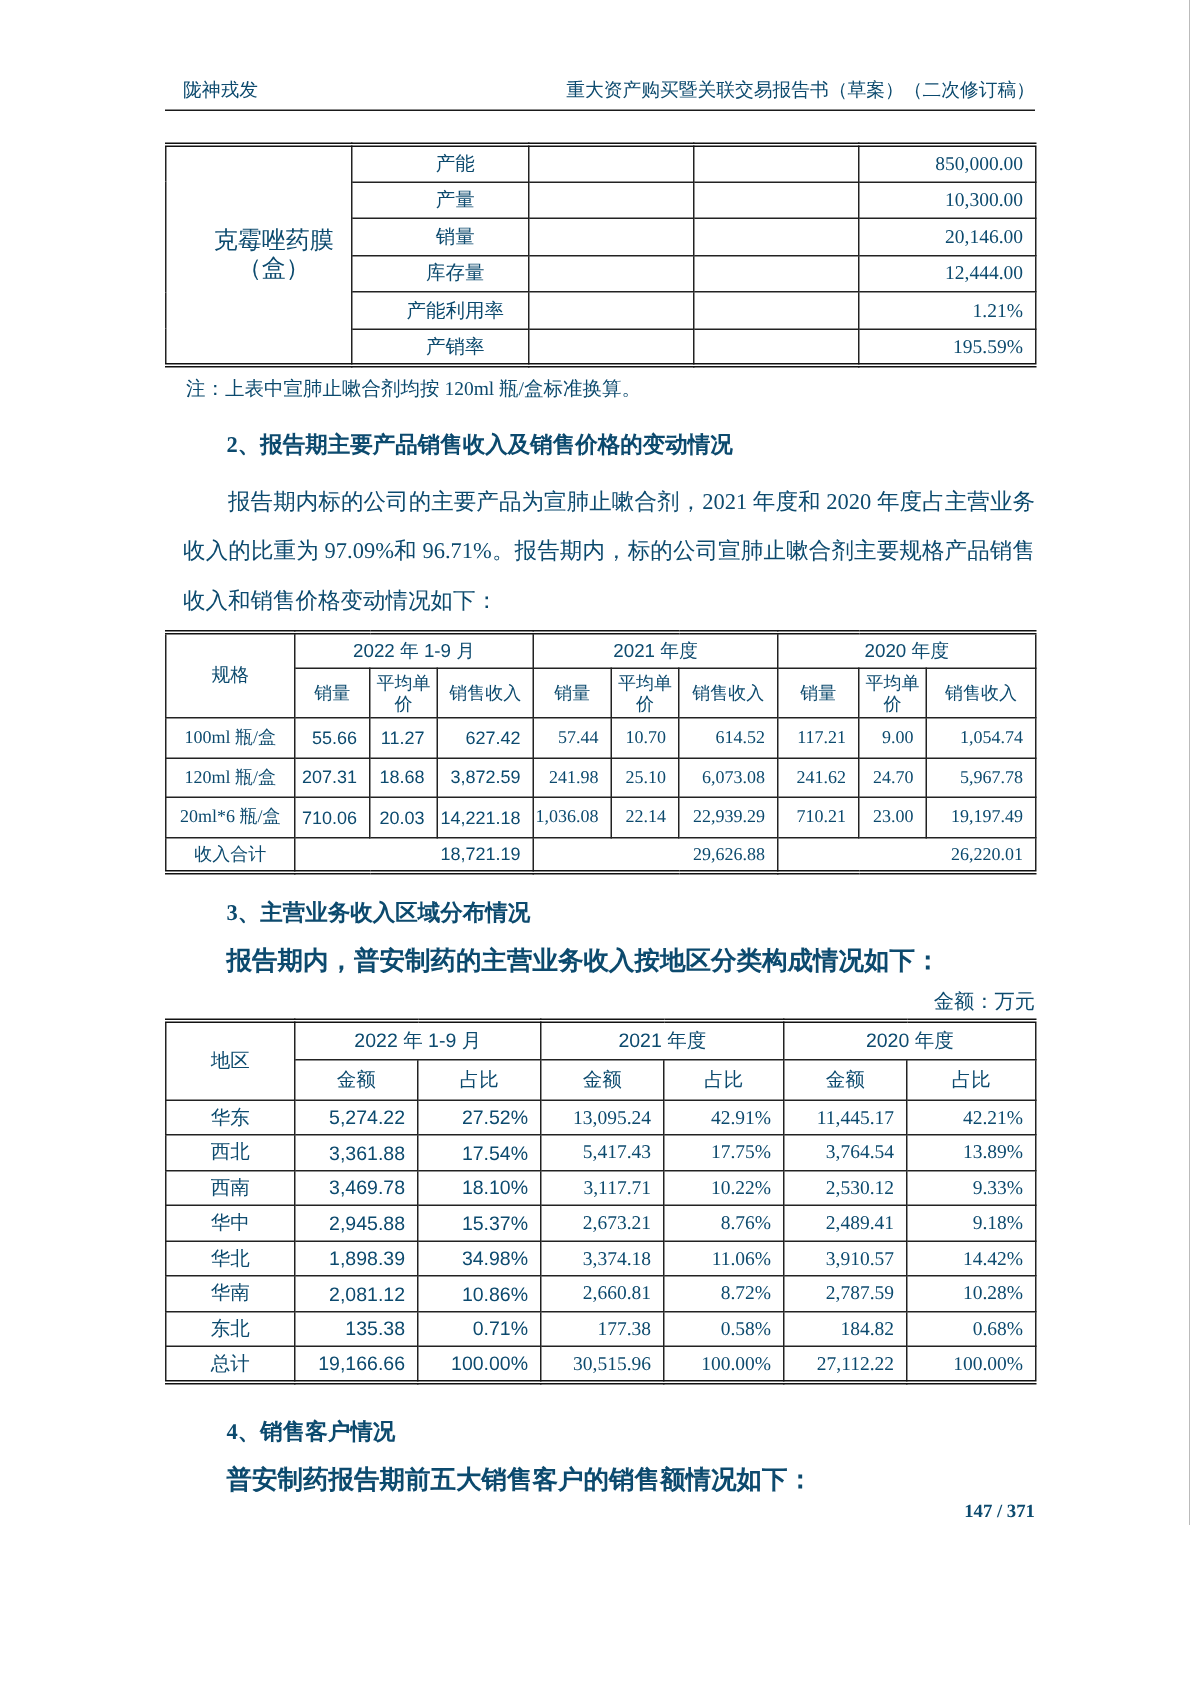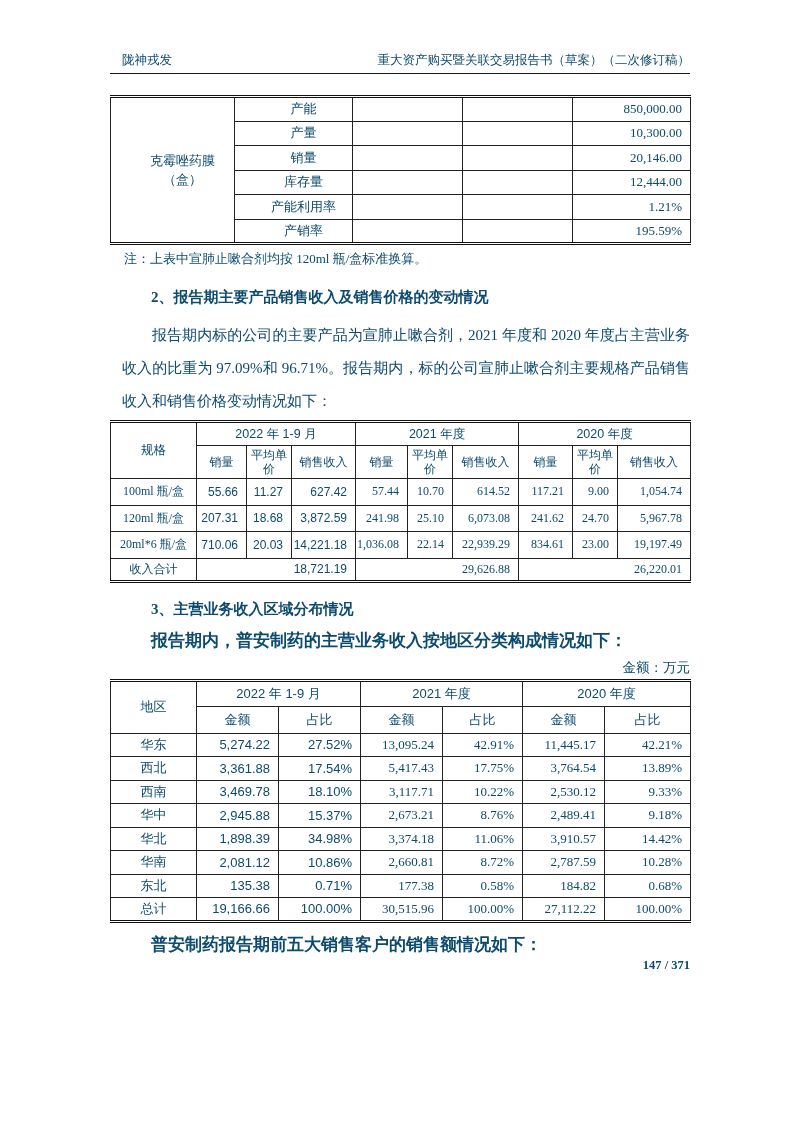--- a/index.html
+++ b/index.html
@@ -39,21 +39,21 @@
   }
   .ctr { text-align:center; }
   .rt  { text-align:right; padding-right:8px; }
   .hei { font-family:"Liberation Sans","DejaVu Sans",sans-serif; font-weight:bold; }
   .b22 { font-family:"Liberation Sans","DejaVu Sans",sans-serif; font-weight:bold; }
   .bold-serif { font-weight:bold; }
 
   
   .tbl1 { margin-top:21px; }
   .tbl1 td { height:24.5px; font-size:13px;padding-left:20px; }
-  .tbl1 .prod { text-align:center; line-height:19px; font-size:13px; }
+  .tbl1 .prod { text-align:center; line-height:19px; font-size:16px; }
 
   
   .note { margin-top:6px; margin-left:14px; font-size:13px; line-height:16px; }
 
   
   .sec-h { margin-top:20px; margin-left:41px; font-size:15px; font-weight:bold; line-height:20px; }
   .para  { margin-top:12px; margin-left:12px; width:568px;
            font-size:15px; line-height:33px; text-align:justify; text-indent:2em; }
   .para-s { margin-top:12px; margin-left:41px; font-size:17px; line-height:20px;font-weight:bold; }
   .unit  { margin-top:2px; text-align:right; font-size:13.5px; line-height:18px; }
@@ -204,21 +204,21 @@
           <td class="rt">5,967.78</td>
         </tr>
         <tr>
           <td class="ctr">20ml*6 瓶/盒</td>
           <td class="rt b22">710.06</td>
           <td class="rt b22">20.03</td>
           <td class="rt b22">14,221.18</td>
           <td class="rt">1,036.08</td>
           <td class="rt">22.14</td>
           <td class="rt">22,939.29</td>
-          <td class="rt">834.61</td>
+          <td class="rt">710.21</td>
           <td class="rt">23.00</td>
           <td class="rt">19,197.49</td>
         </tr>
         <tr class="total-row">
           <td class="ctr hei">收入合计</td>
           <td class="rt b22" colspan="3">18,721.19</td>
           <td class="rt bold-serif" colspan="3">29,626.88</td>
           <td class="rt bold-serif" colspan="3">26,220.01</td>
         </tr>
       </tbody>
@@ -321,18 +321,19 @@
           <td class="rt b22">19,166.66</td>
           <td class="rt b22">100.00%</td>
           <td class="rt bold-serif">30,515.96</td>
           <td class="rt bold-serif">100.00%</td>
           <td class="rt bold-serif">27,112.22</td>
           <td class="rt bold-serif">100.00%</td>
         </tr>
       </tbody>
     </table>
 
+    <div class="sec-h sec-h4">4、销售客户情况</div>
     <div class="para-s para4">普安制药报告期前五大销售客户的销售额情况如下：</div>
 
     <div class="pg-num">147 / 371</div>
 
   </div>
 </div>
 
 </body></html>

